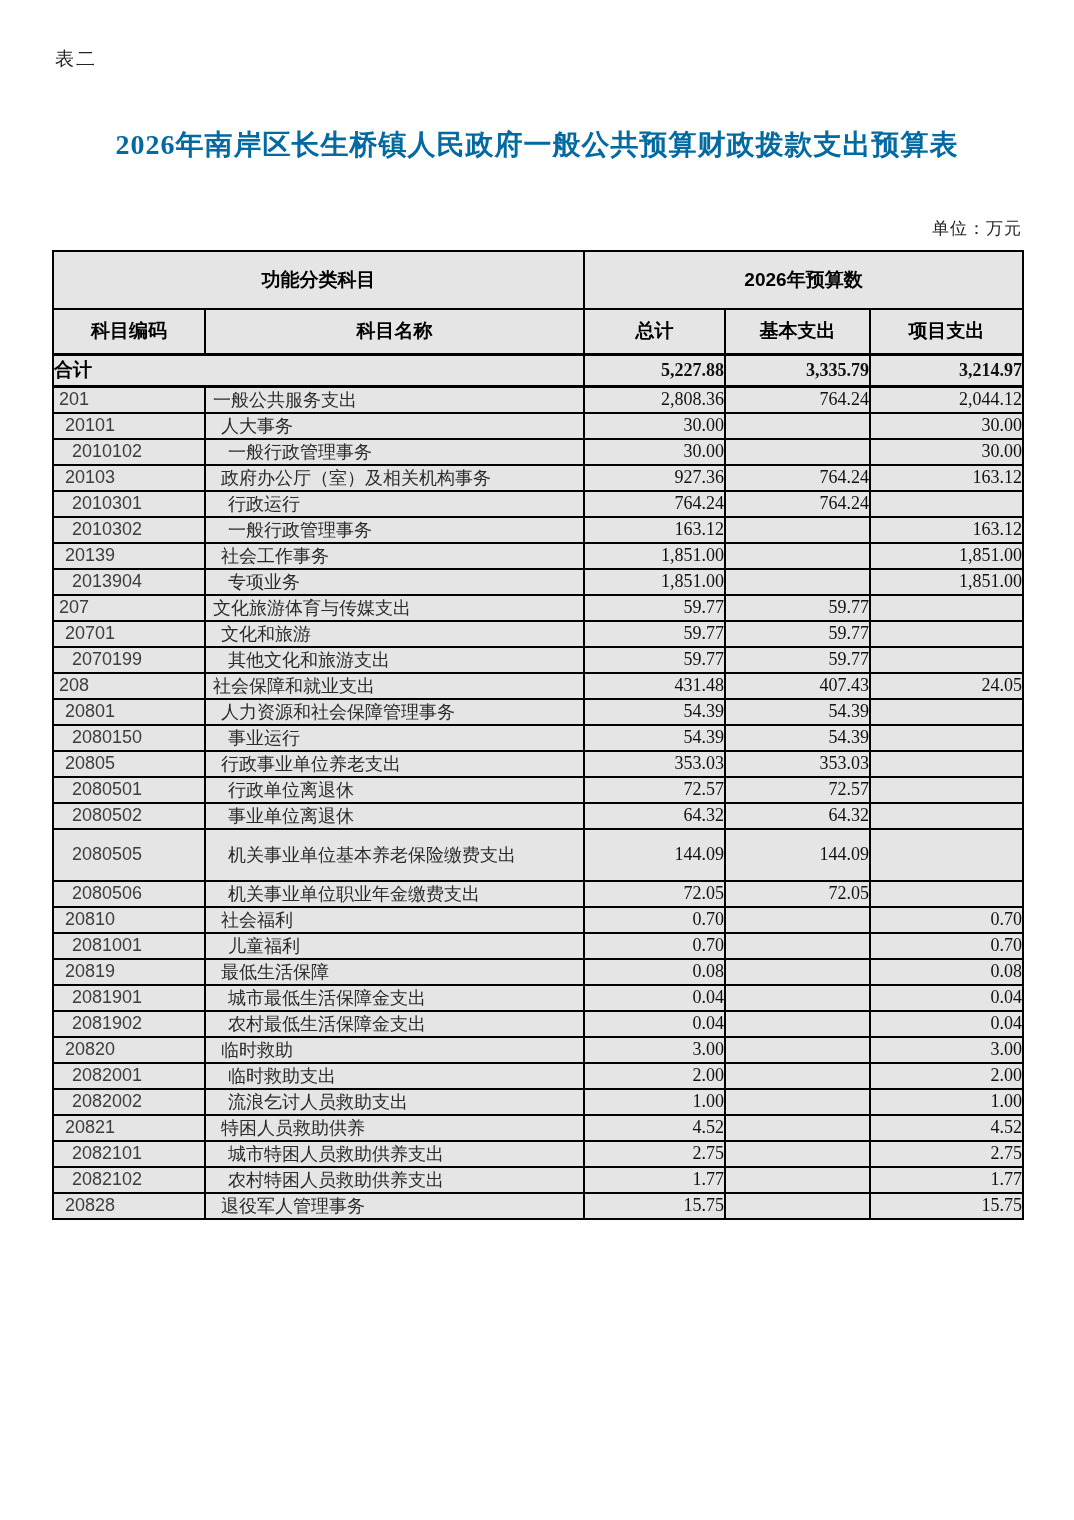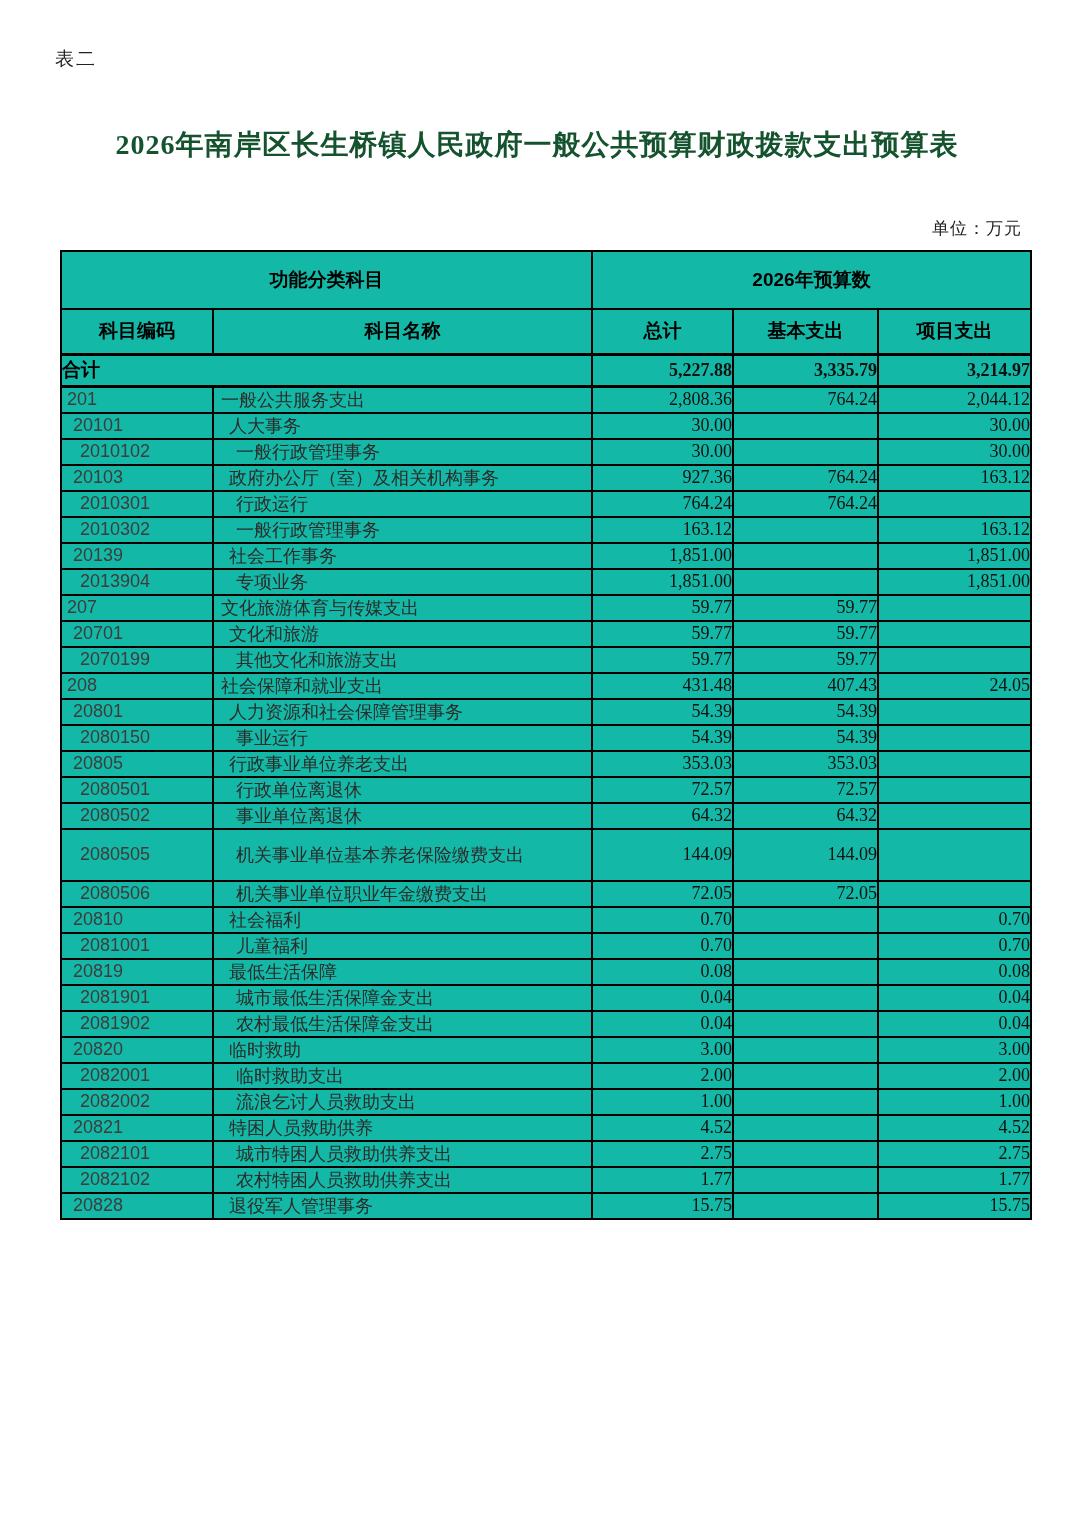--- a/index.html
+++ b/index.html
@@ -8,29 +8,29 @@
     font-family:"Liberation Serif","DejaVu Serif",serif;
     color:#000;
   }
   .page-tag{
     position:absolute;left:55px;top:46px;
     font-size:19px;color:#222;letter-spacing:2px;
   }
   .doc-title{
     position:absolute;left:0;top:126px;width:100%;
     text-align:center;font-size:28px;font-weight:700;
-    letter-spacing:1px;color:#14532d;
+    letter-spacing:1px;color:#0369a1;
   }
   .unit-note{
     position:absolute;right:52px;top:217px;
     font-size:17px;color:#222;letter-spacing:1px;
   }
   table.budget{
-    position:absolute;left:60px;top:250px;width:970px;
-    border-collapse:collapse;table-layout:fixed;background:#14b8a6;
+    position:absolute;left:52px;top:250px;width:970px;
+    border-collapse:collapse;table-layout:fixed;background:#e5e5e5;
   }
   table.budget th,table.budget td{
     border:2px solid #000;overflow:hidden;white-space:nowrap;
     vertical-align:middle;padding:0;
   }
   tr.hdr1{height:58px;}
   tr.hdr2{height:45px;}
   tr.hdr2 th{border-bottom:3px solid #000;}
   tr.total-row{height:32px;}
   tr.total-row td{border-bottom:3px solid #000;}

